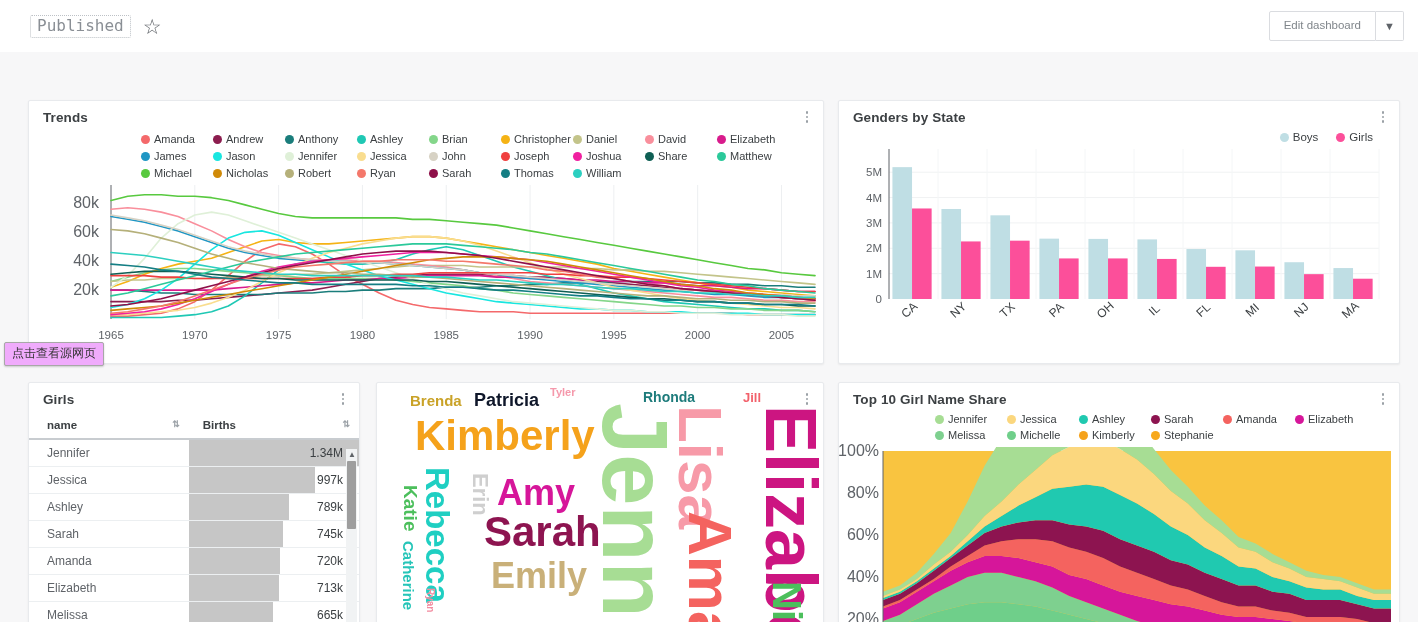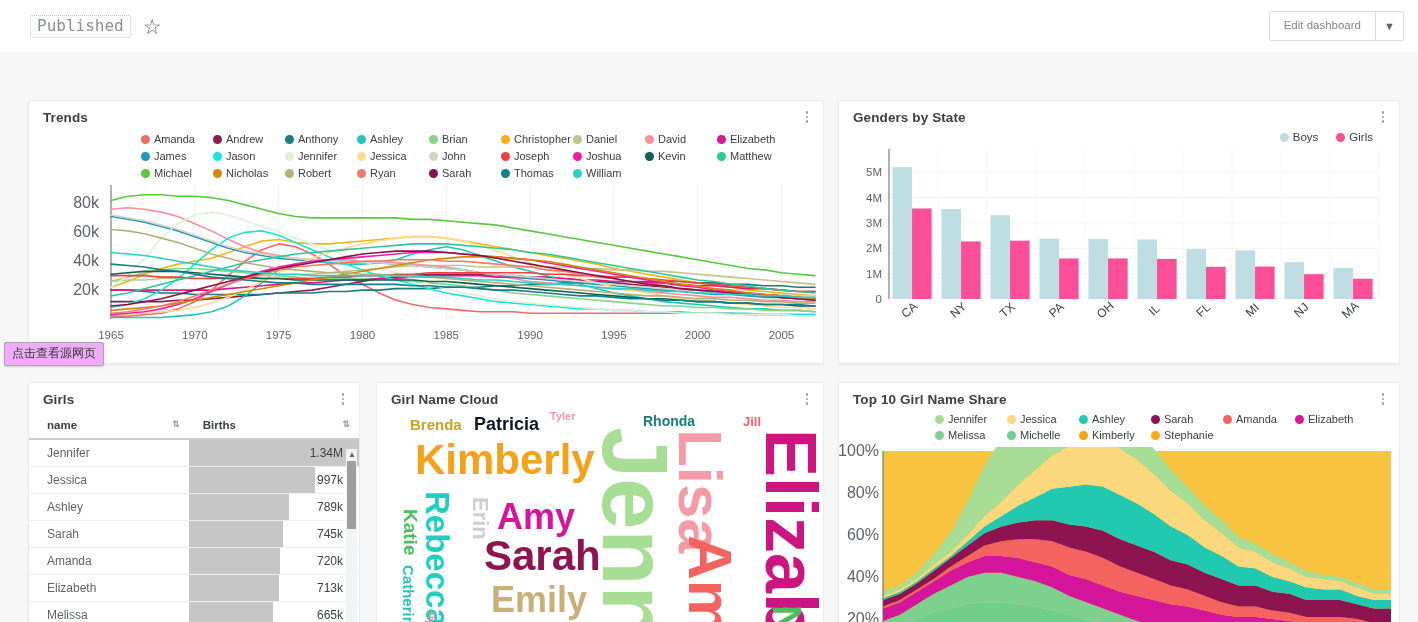--- a/index.html
+++ b/index.html
@@ -205,21 +205,21 @@
         <div class="leg">
           <span class="dot" style="background: rgb(240, 64, 63);"></span>
           <span>Joseph</span>
         </div>
         <div class="leg">
           <span class="dot" style="background: rgb(240, 32, 160);"></span>
           <span>Joshua</span>
         </div>
         <div class="leg">
           <span class="dot" style="background: rgb(15, 95, 84);"></span>
-          <span>Kevin</span>
+          <span>Share</span>
         </div>
         <div class="leg">
           <span class="dot" style="background: rgb(43, 201, 154);"></span>
           <span>Matthew</span>
         </div>
         <div class="leg">
           <span class="dot" style="background: rgb(88, 201, 63);"></span>
           <span>Michael</span>
         </div>
         <div class="leg">
@@ -461,21 +461,20 @@
           </tr>
         </tbody>
     </table>
     <div id="girls-scroll">
       <span class="arr">▲</span>
       <div id="girls-thumb"></div>
     </div>
   </div>
 
   <div class="card" id="card-cloud">
-    <div class="card-title">Girl Name Cloud</div>
     <div class="kebab">
         <i></i>
         <i></i>
         <i></i>
       </div>
     <div id="cloud-area">
         <div class="w" style="left: 33px; top: 10px; font-size: 15px; color: rgb(201, 162, 39);">Brenda</div>
         <div class="w" style="left: 97px; top: 8px; font-size: 18px; color: #0f172a;">Patricia</div>
         <div class="w" style="left: 173px; top: 4px; font-size: 11px; color: rgb(245, 152, 171);">Tyler</div>
         <div class="w" style="left: 266px; top: 7px; font-size: 14px; color: rgb(29, 123, 123);">Rhonda</div>

